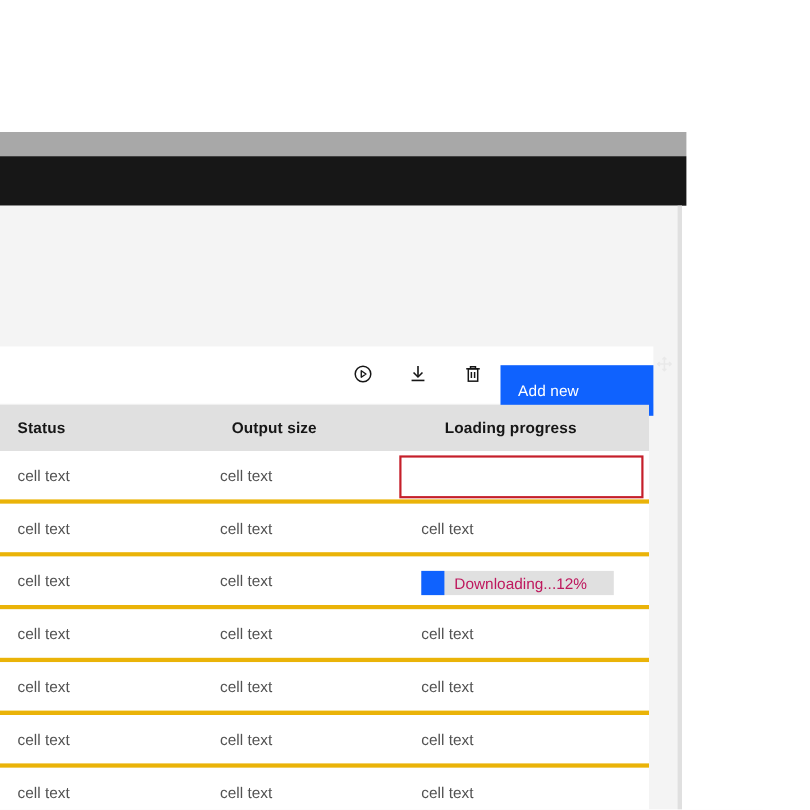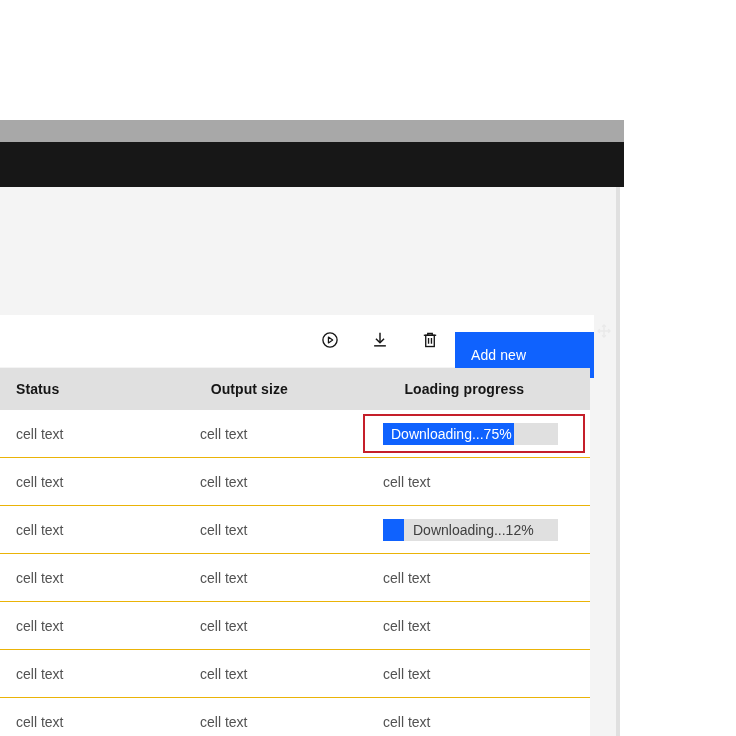--- a/index.html
+++ b/index.html
@@ -20,32 +20,32 @@
   .add-btn      { position: absolute; right: 0; top: 1px; width: 139px; height: 46px; background: #0f62fe;
                   border: none; color: #ffffff; font-size: 14px; text-align: left; padding-left: 16px;
                   font-family: "Liberation Sans", sans-serif; cursor: pointer; letter-spacing: 0.1px; margin-top: 16px; }
 
   .move-cursor  { position: absolute; left: 596px; top: 203px; width: 16px; height: 16px; color: #e9e9e9; }
 
   .datatable    { position: absolute; left: 0; top: 248px; width: 590px; }
   .thead        { display: flex; height: 42px; background: #e0e0e0; gap: 28px; }
   .th           { display: flex; align-items: center; padding-left: 16px; font-size: 14px; font-weight: bold;
                   color: #161616; letter-spacing: 0.1px; }
-  .row          { display: flex; height: 48px; background: #ffffff; border-bottom: 1px solid #eab308; justify-content: flex-end; }
+  .row          { display: flex; height: 48px; background: #ffffff; border-bottom: 4px solid #eab308; justify-content: flex-end; }
   .td           { display: flex; align-items: center; padding-left: 16px; font-size: 14px; color: #525252; }
   .c1 { width: 184px; } .c2 { width: 183px; } .c3 { width: 223px; position: relative; }
 
   .cell-highlight { position: absolute; left: -4px; top: 4px; width: 222px; height: 39px;
                     border: 2px solid #c51f2a; background: transparent; z-index: 3; }
   .pbar         { position: absolute; left: 16px; top: 13px; width: 175px; height: 22px; background: #e0e0e0; }
   .pfill        { position: absolute; left: 0; top: 0; height: 100%; background: #0f62fe; }
   .plabel       { position: absolute; top: 50%; transform: translateY(-50%); font-size: 14px;
                   white-space: nowrap; z-index: 2; }
   .plabel.inside  { left: 8px;  color: #ffffff; }
-  .plabel.outside { left: 30px; color: #404040; }
+  .plabel.outside { left: 30px; color: #be185d; }
 </style>
 </head>
 <body>
 
 <div class="panel">
   <div class="titlebar"></div>
   <div class="menubar"></div>
   <div class="panel-body"></div>
 
   <div class="toolbar">
@@ -93,24 +93,20 @@
       <div class="th c1">Status</div>
       <div class="th c2">Output size</div>
       <div class="th c3">Loading progress</div>
     </div>
 
     <div class="row">
       <div class="td c1">cell text</div>
       <div class="td c2">cell text</div>
       <div class="td c3">
         <div class="cell-highlight"></div>
-        <div class="pbar">
-          <div class="pfill" style="width: 75%;"></div>
-          <span class="plabel inside">Downloading...75%</span>
-        </div>
       </div>
     </div>
 
     <div class="row">
       <div class="td c1">cell text</div>
       <div class="td c2">cell text</div>
       <div class="td c3">cell text</div>
     </div>
 
     <div class="row">

